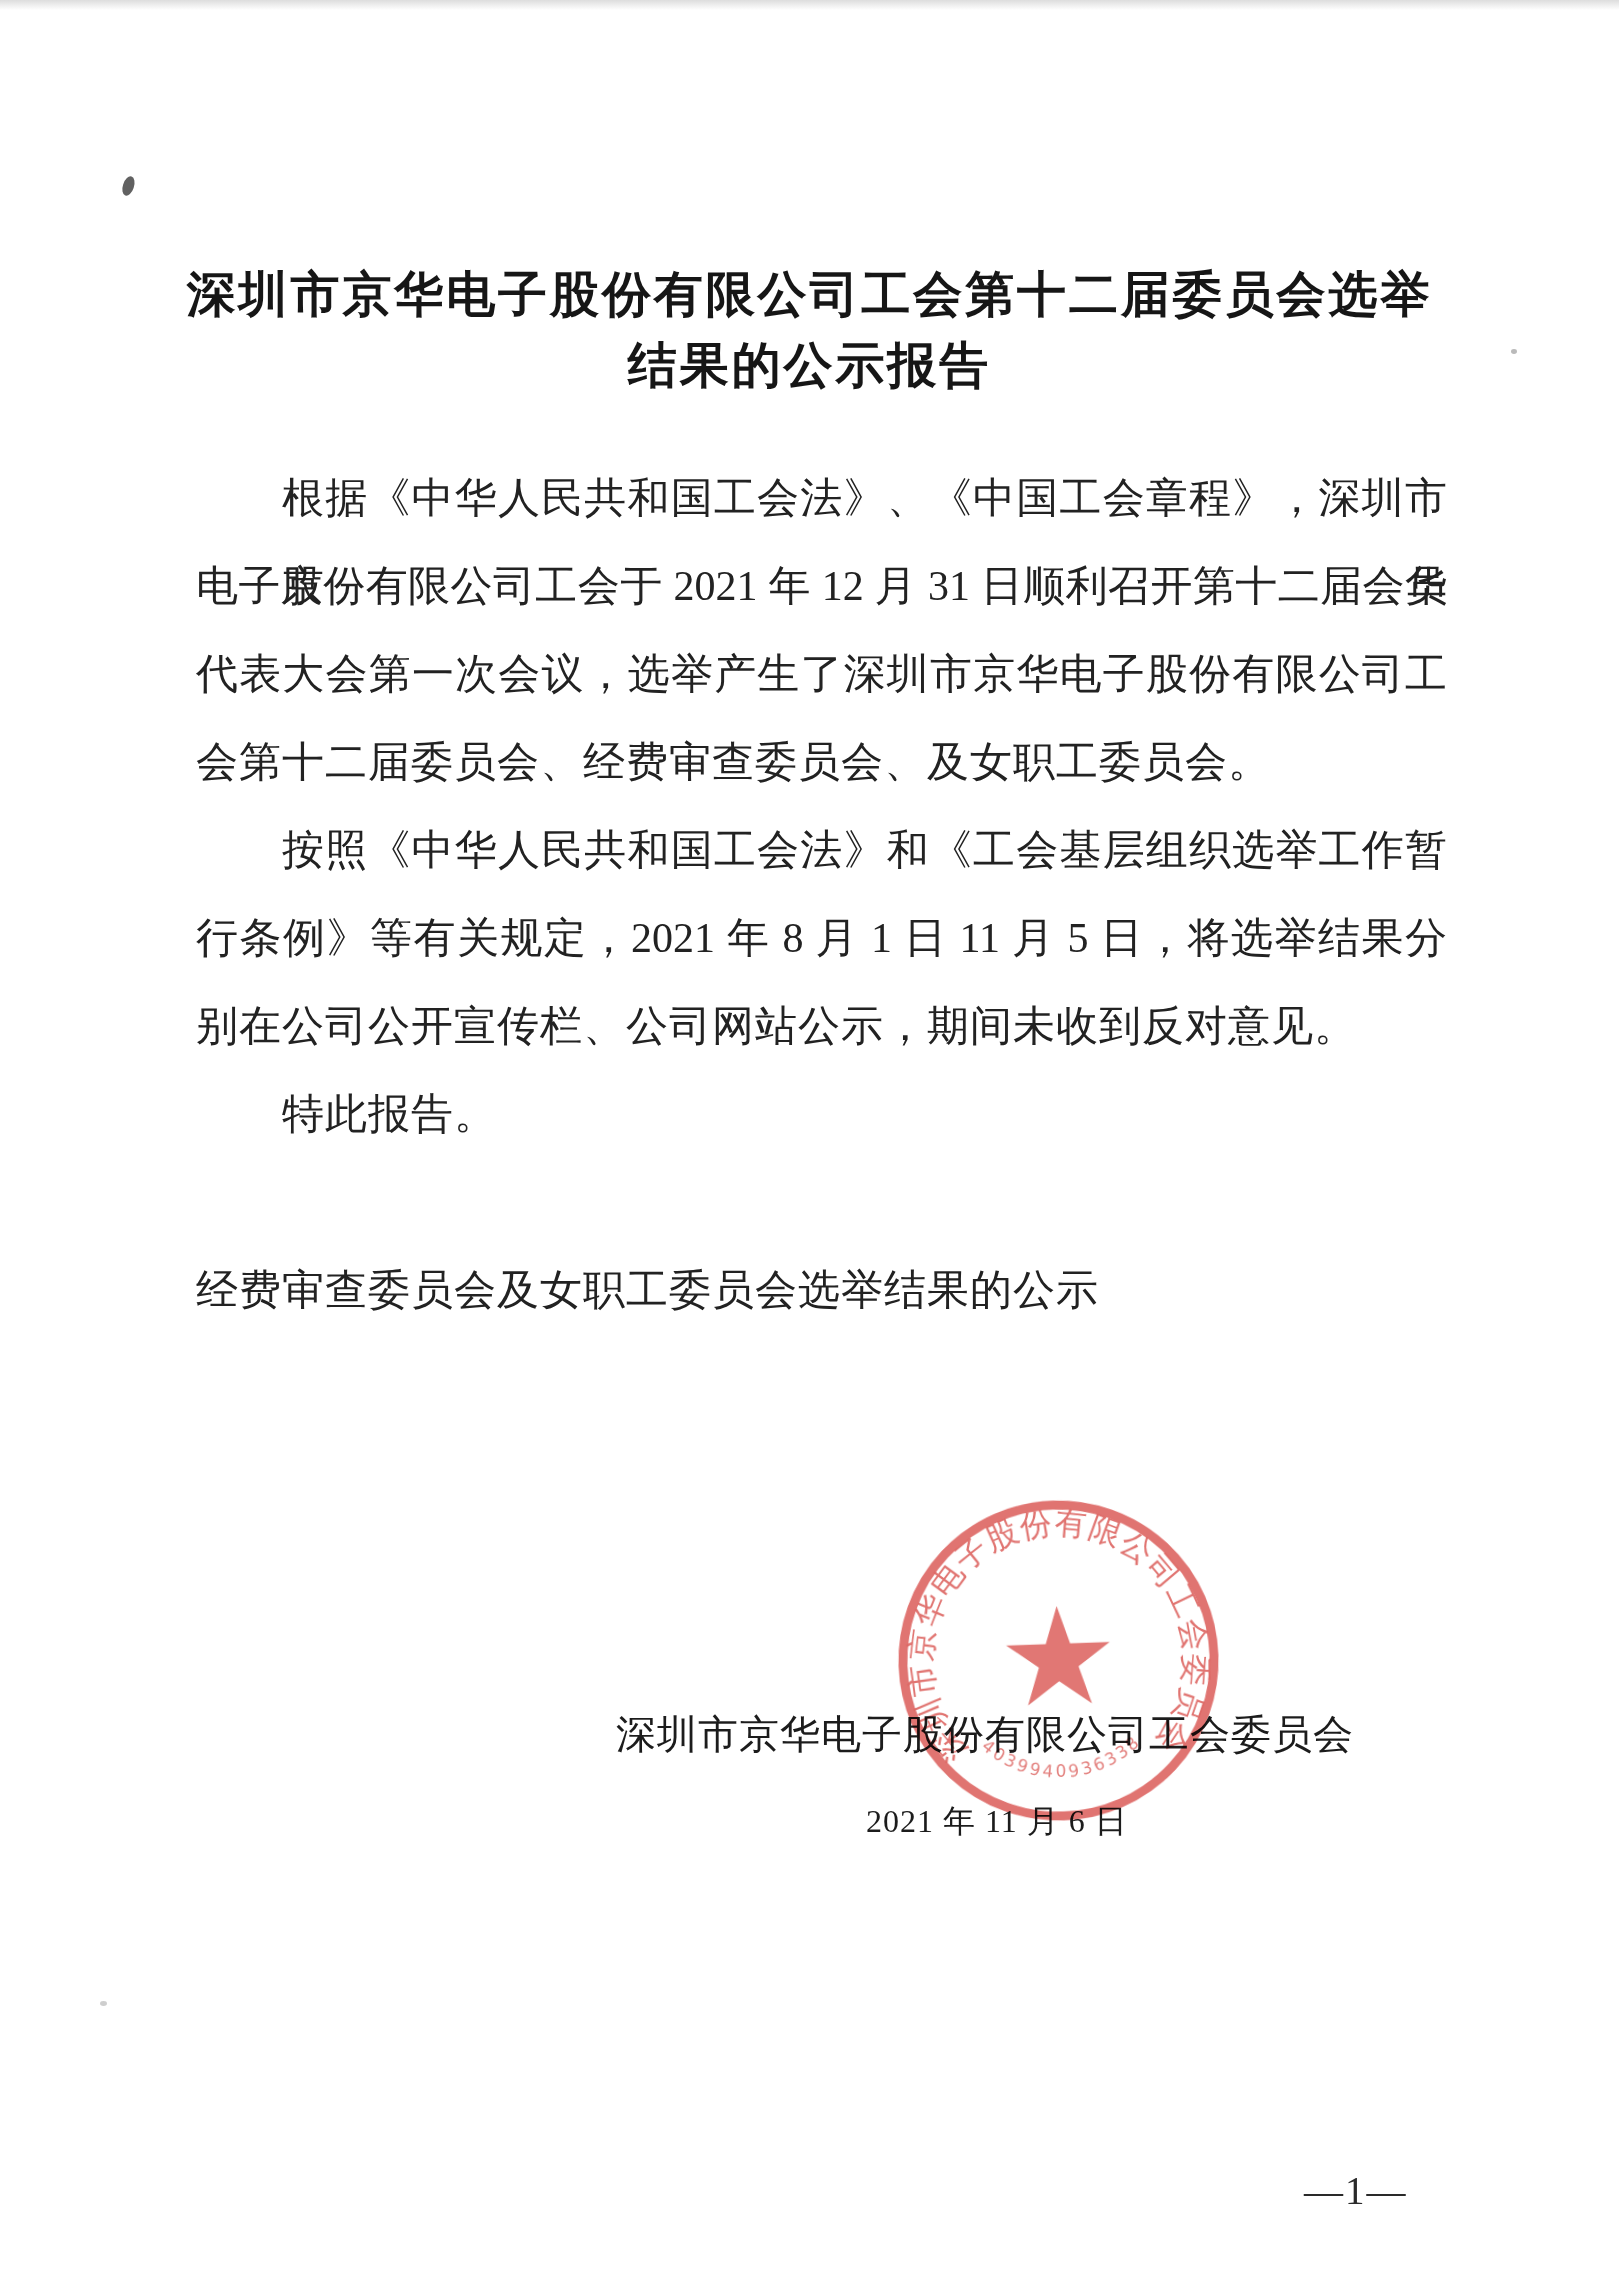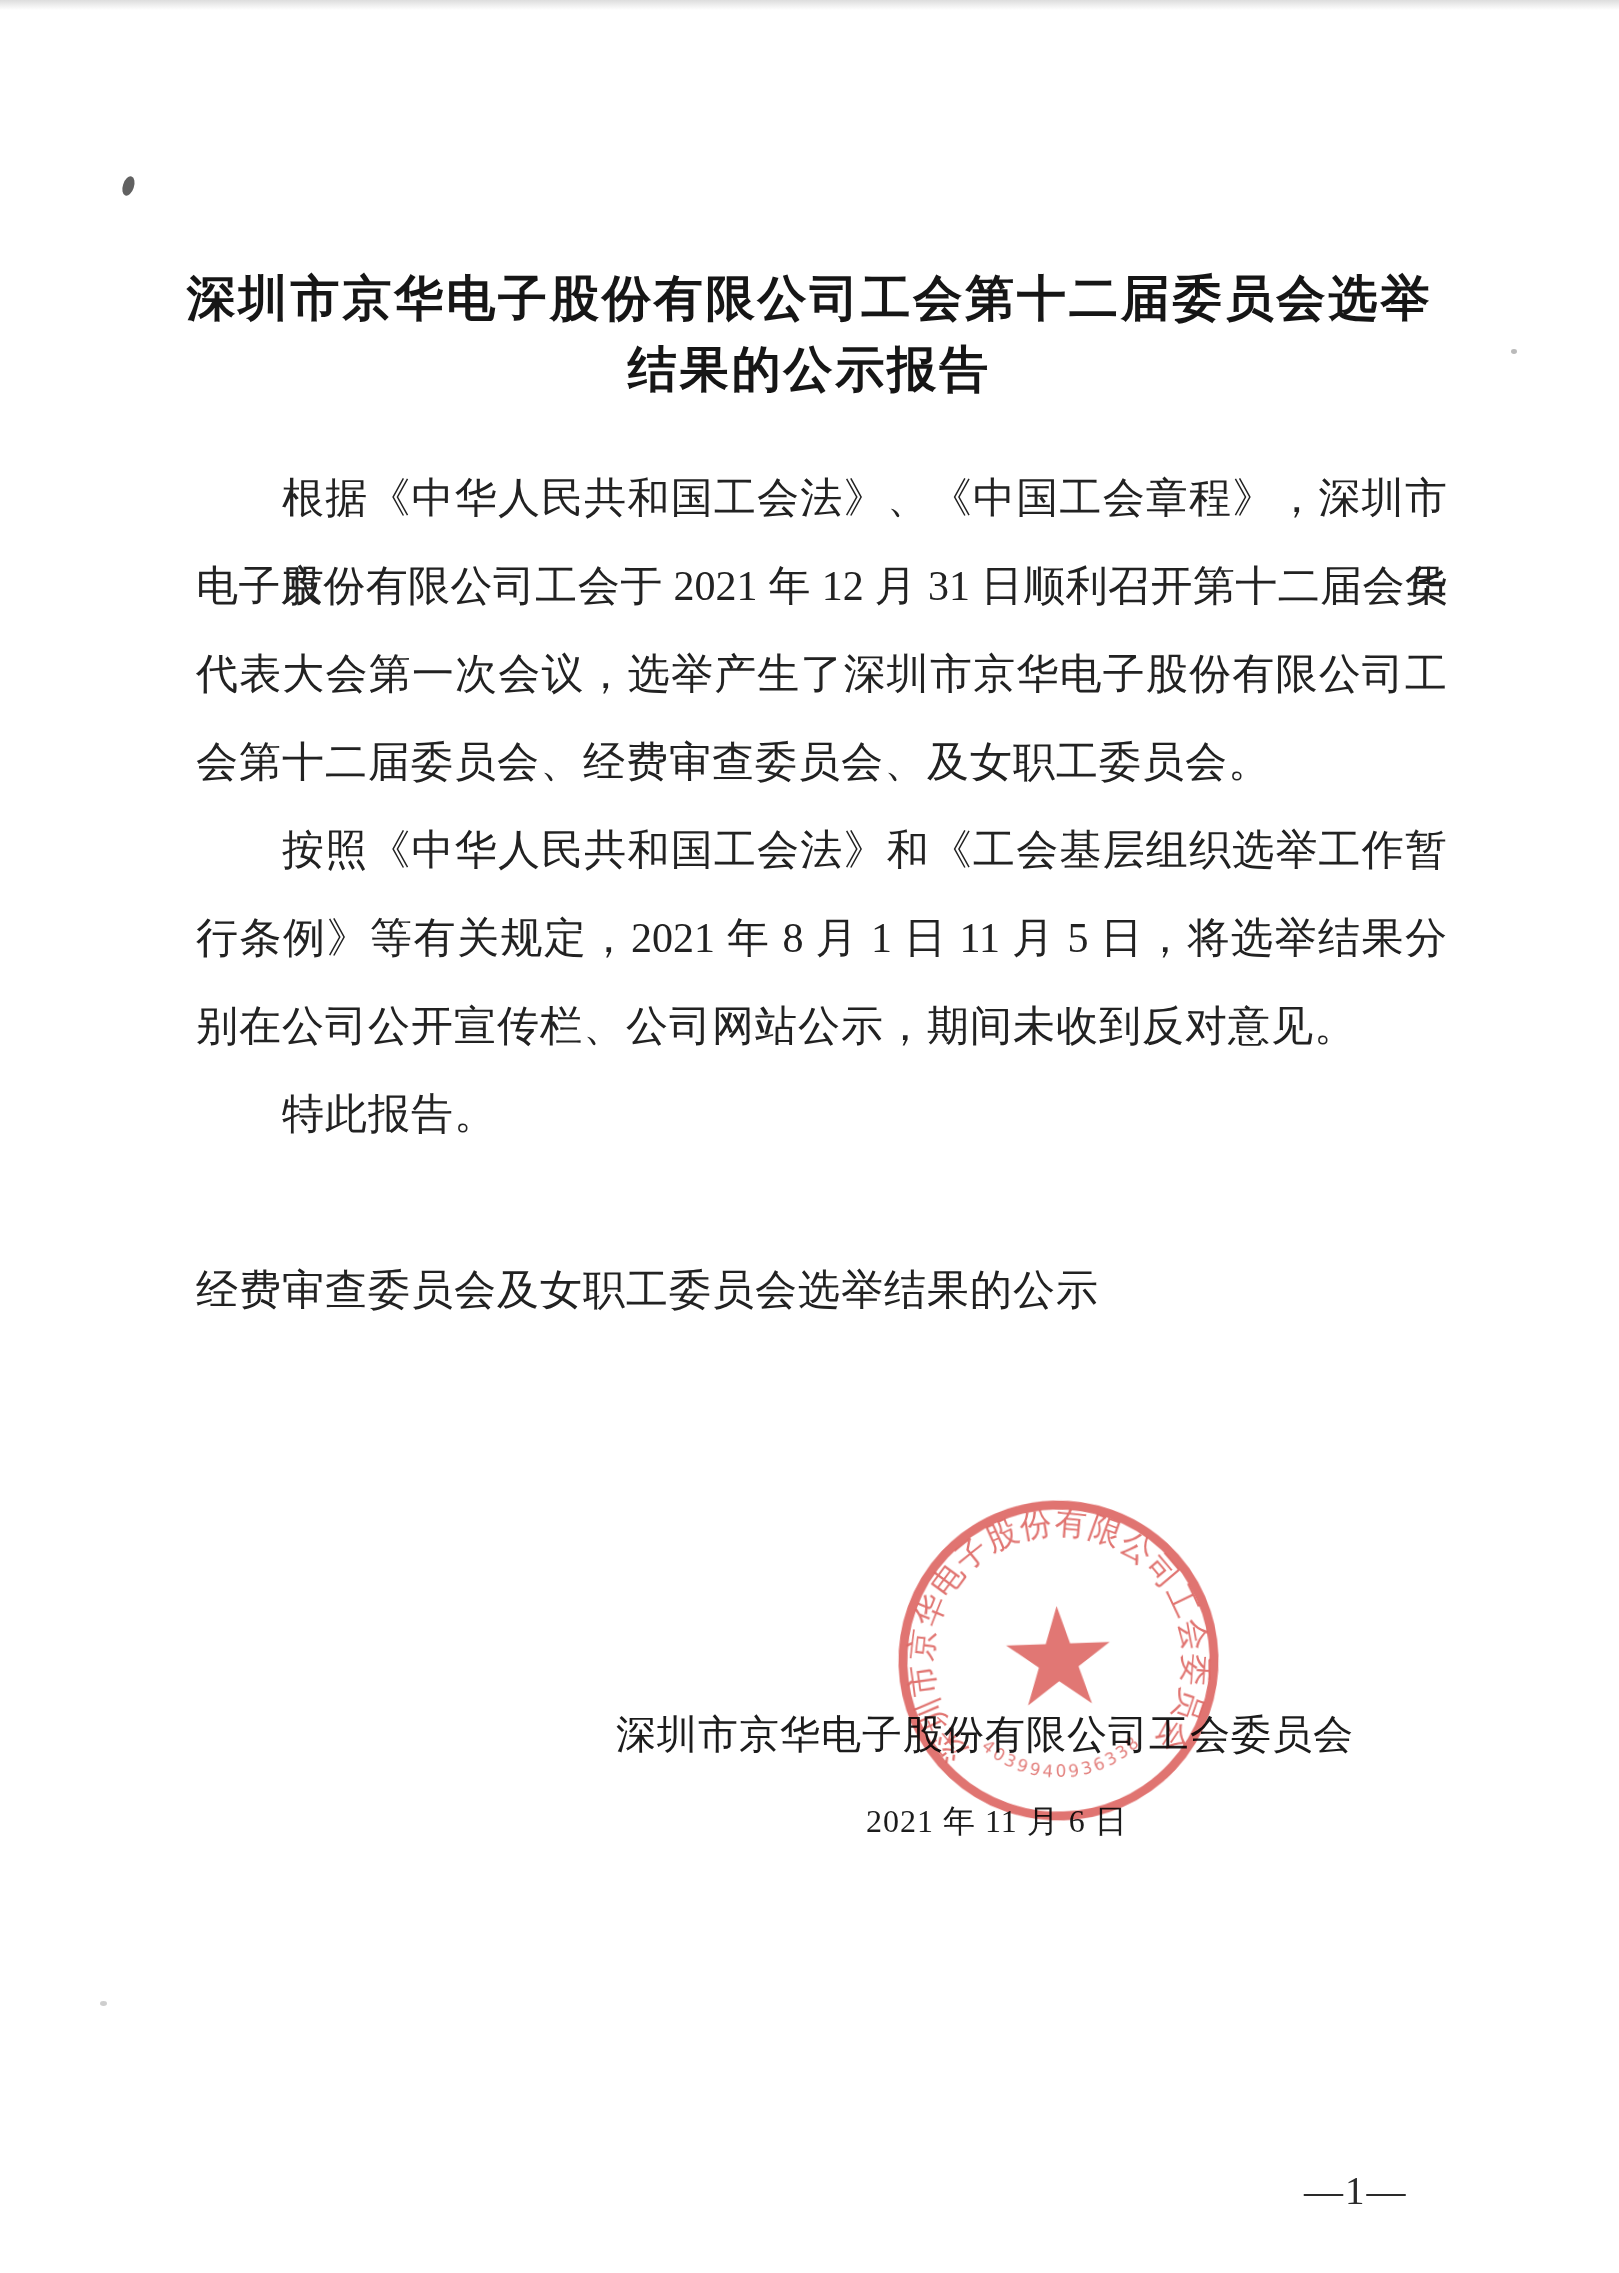--- a/index.html
+++ b/index.html
@@ -13,21 +13,21 @@
     color:#1c1c1c;
   }
   
   .scan-edge {
     position:absolute; top:0; left:0; right:0; height:9.8px;
     background:linear-gradient(to bottom, rgba(120,120,120,.25), rgba(255,255,255,0));
   }
   .title {
     position:absolute; top:263px; left:0; width:100%;
     text-align:center;
-    font-family:Liberation Sans, sans-serif;
+    font-family:Liberation Mono, monospace;
     font-weight:bold;
     font-size:49px; line-height:71px; letter-spacing:2.9px;
     color:#161616;
   }
   .body-lines {
     position:absolute; top:454px; left:184px; width:1251px;
     font-size:42px; color:#222;margin-left:12px;
   }
   .line { height:88px; line-height:88px; white-space:nowrap; letter-spacing:1px; }
   .line.fill { white-space:normal; text-align:justify; text-align-last:justify; letter-spacing:0; }

